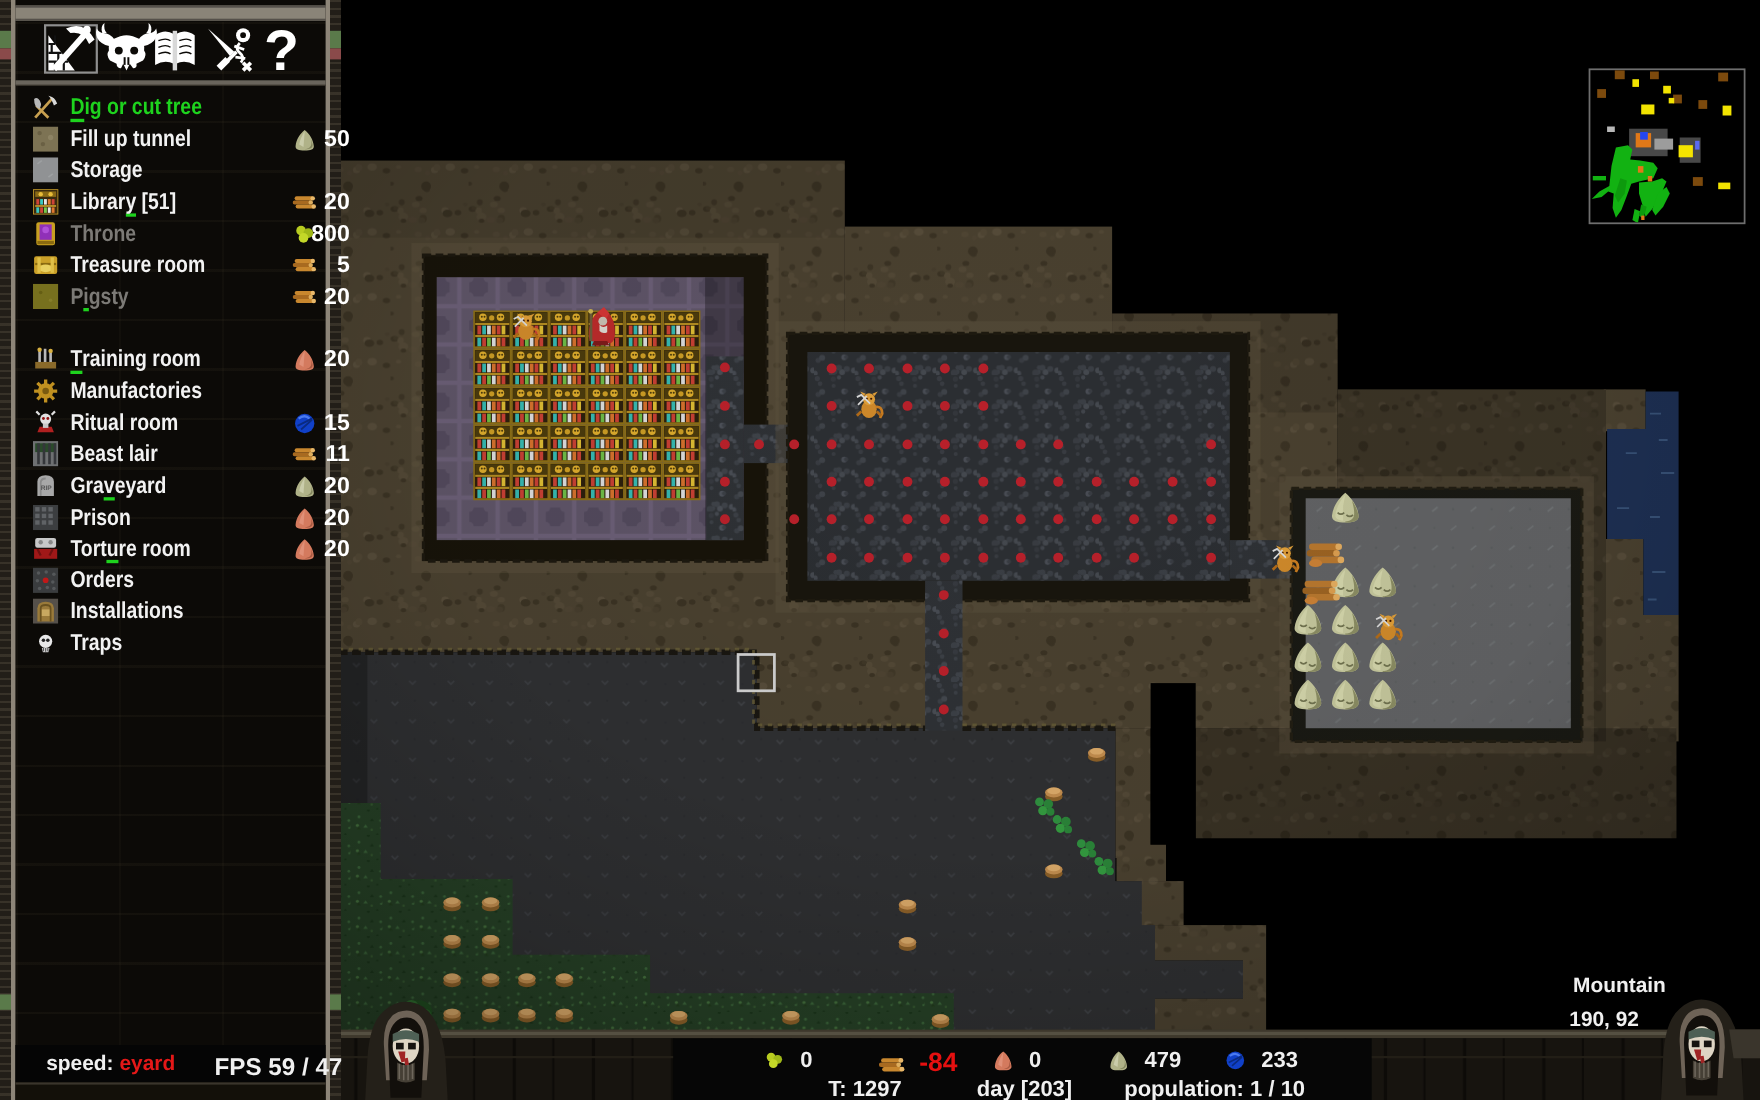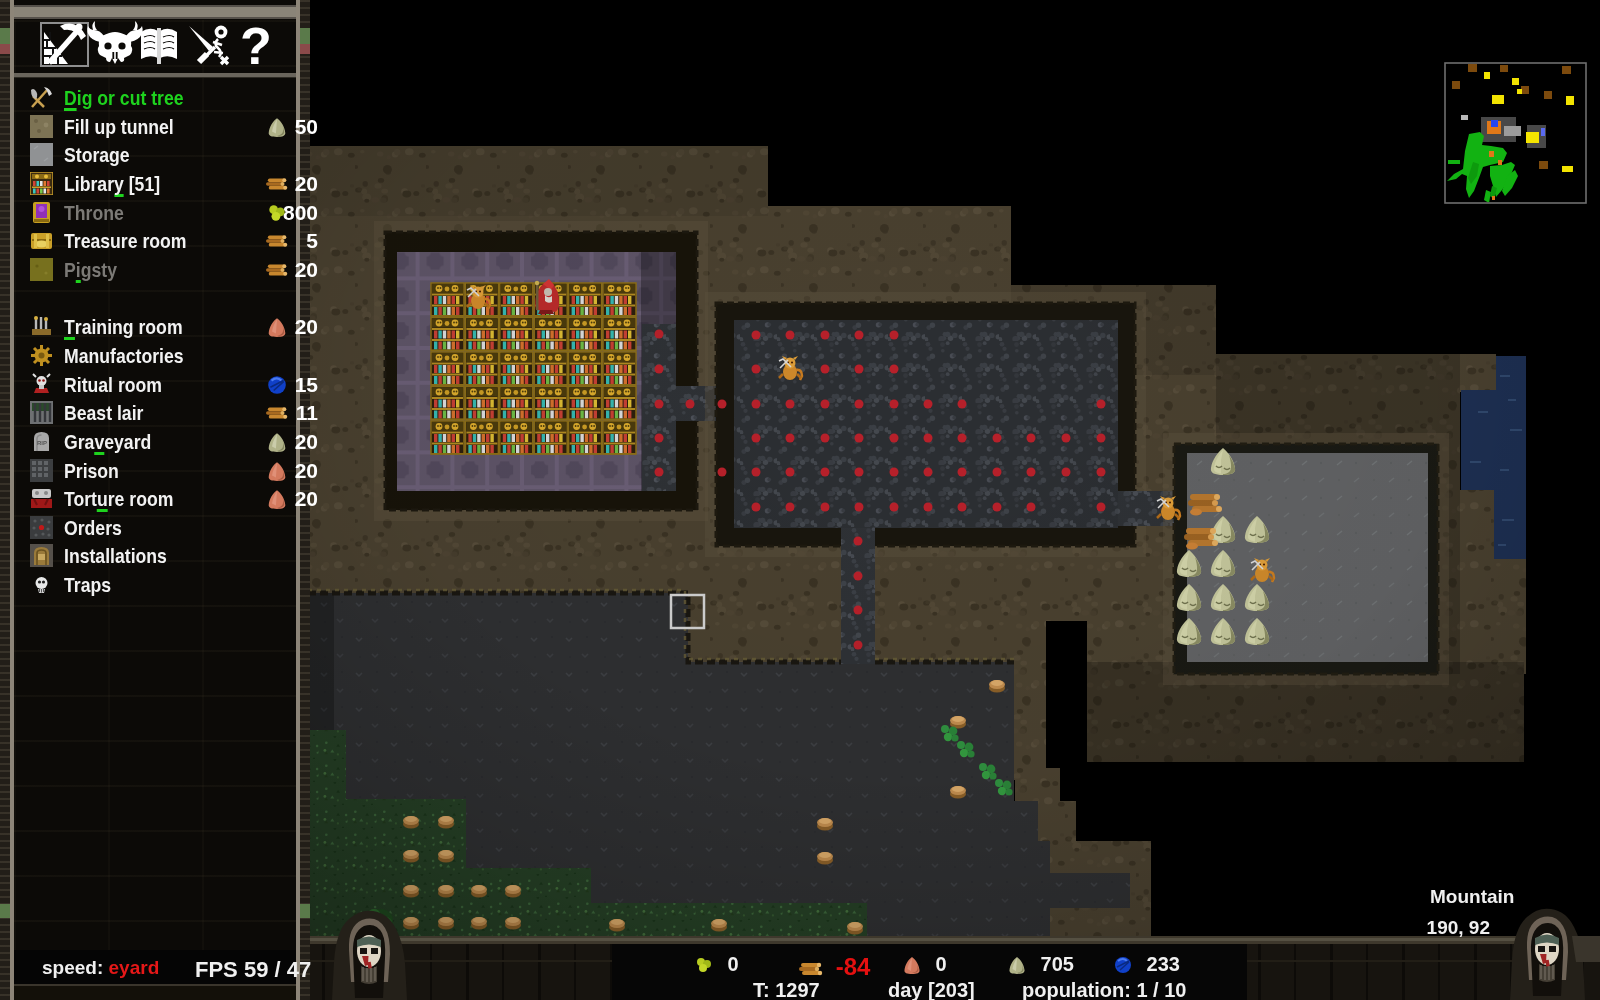--- a/index.html
+++ b/index.html
@@ -932,21 +932,21 @@
       <path d="M10,3 C8,6 6,10 5.5,14 L9,16 Z" fill="#e09078"></path>
       <path d="M15,8 C16,12 16,16 13,17 L10,18 C14,18 17,17 16.5,14 Z" fill="#a85a42"></path>
     </svg>
 <span style="margin-left:8px">0</span></div>
 <div class="txt" style="left:1007px;top:953px;font-size:20px;">
 <svg width="20" height="20" viewBox="0 0 20 20" style="vertical-align:-4px">
       <path d="M10,2 C14,5 17,10 17.5,15 C18,18 15,19 10,19 C5,19 2,18 2.5,15 C3,10 6,5 10,2 Z" fill="#b0b288"></path>
       <path d="M10,3 C8,6 6,10 5.5,14 L9,16 Z" fill="#caccaa"></path>
       <path d="M15,8 C16,12 16,16 13,17 L10,18 C14,18 17,17 16.5,14 Z" fill="#83855e"></path>
     </svg>
-<span style="margin-left:8px">705</span></div>
+<span style="margin-left:8px">479</span></div>
 <div class="txt" style="left:1113px;top:953px;font-size:20px;">
 <svg width="20" height="20" viewBox="0 0 20 20" style="vertical-align:-4px">
       <circle cx="10" cy="10" r="8" fill="#1040c8"></circle>
       <path d="M5,6 q5,-4 9,0" stroke="#4a7af0" stroke-width="2" fill="none"></path>
       <path d="M4,12 l12,-6 M7,15 l9,-8" stroke="#0a2a80" stroke-width="1.5"></path>
     </svg>
 <span style="margin-left:8px">233</span></div>
 
 <div class="txt" style="left:753px;top:979px;font-size:20px;">T: 1297</div>
 <div class="txt" style="left:888px;top:979px;font-size:20px;">day [203]</div>

